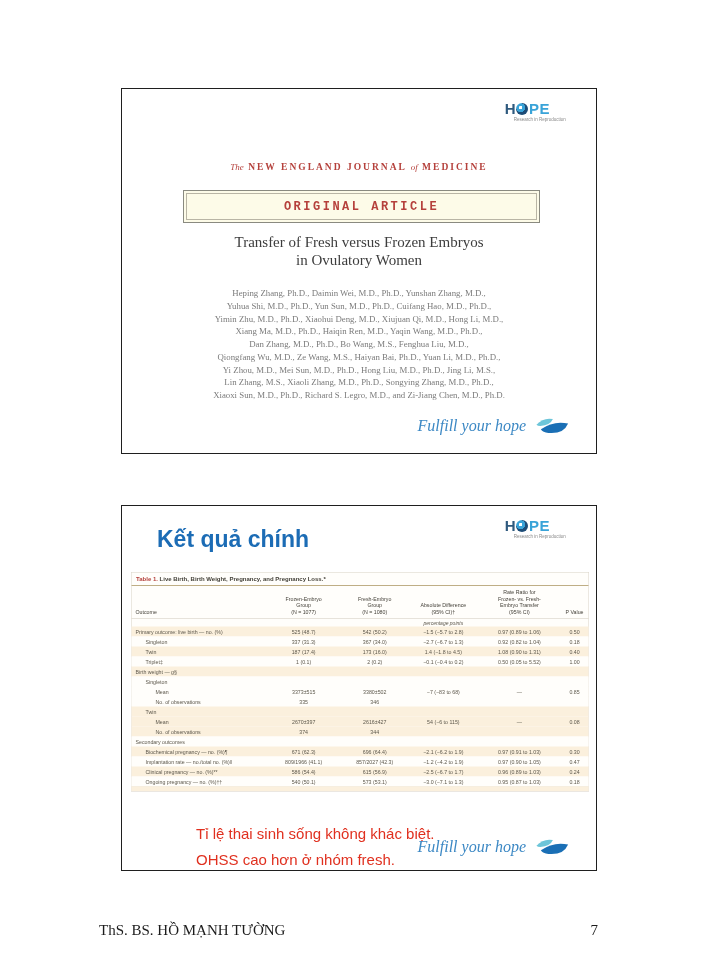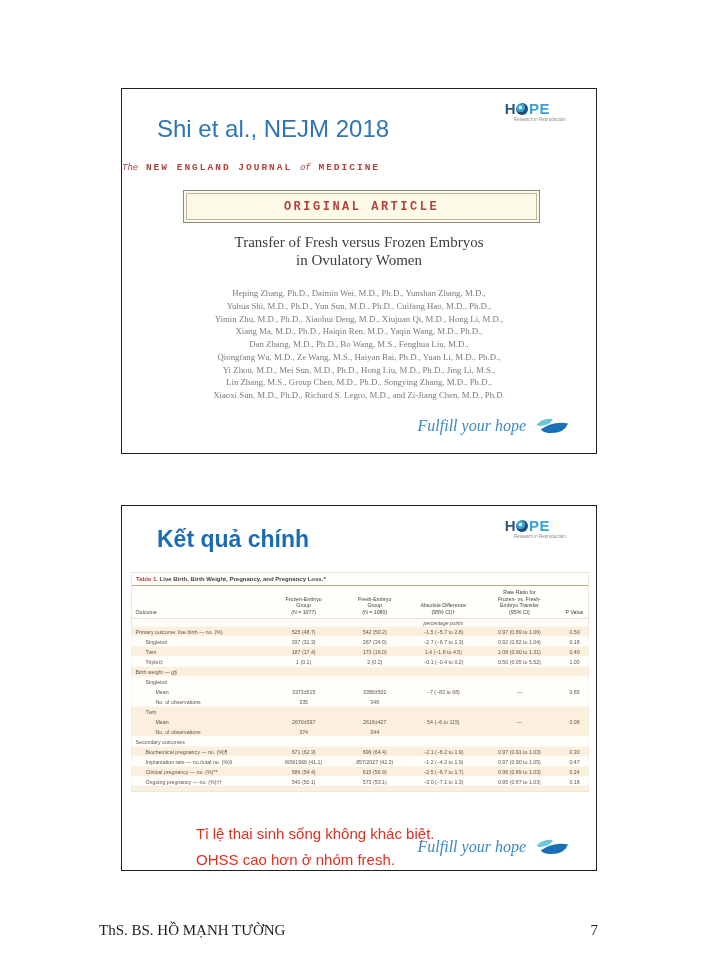--- a/index.html
+++ b/index.html
@@ -20,22 +20,22 @@
   .hope .sub{font-size:6px;color:#8a8a8a;transform:scale(.75);transform-origin:center top;margin-top:1px;white-space:nowrap;}
 
   
   .tagline{position:absolute;display:flex;align-items:center;gap:6px;}
   .tagline .txt{font-family:"Liberation Serif",serif;font-style:italic;color:#3c88c4;font-size:16px;}
   #slide1 .tagline{right:26px;bottom:16px;}
   #slide2 .tagline{right:26px;bottom:12px;}
 
   
   .s1-title{position:absolute;left:35px;top:26px;font-size:24px;color:#2e75b6;}
-  .nejm-head{position:absolute;top:73px;left:0;width:100%;text-align:left;
-     font-family:Liberation Mono, monospace;color:#b5413c;font-size:9.5px;letter-spacing:2px;font-weight:bold;}
+  .nejm-head{position:absolute;top:73px;left:0;width:100%;text-align:center;
+     font-family:Liberation Serif, serif;color:#b5413c;font-size:9.5px;letter-spacing:2px;font-weight:bold;}
   .nejm-head .it{font-style:italic;font-weight:normal;letter-spacing:0;font-size:9px;}
   .oa-box{position:absolute;left:61px;top:101px;width:355px;height:31px;background:#fdfbe8;
      border:1px solid #8a8a80;box-shadow:inset 0 0 0 2px #fdfbe8, inset 0 0 0 3px #b9b5a5;
      display:flex;align-items:center;justify-content:center;}
   .oa-box .txt{font-family:Liberation Mono, monospace;font-weight:bold;color:#b5413c;
      font-size:12px;letter-spacing:2.5px;}
   .art-title{position:absolute;left:0;top:144px;width:100%;text-align:center;
      font-family:"Liberation Serif",serif;color:#3d3d3d;font-size:15px;line-height:1.2;}
   .authors{position:absolute;left:0;top:198px;width:100%;text-align:center;
      font-family:"Liberation Serif",serif;color:#7b7b7b;font-size:8.8px;line-height:1.45;}
@@ -76,21 +76,20 @@
   
   .pg-footer-left{position:absolute;left:99px;top:922px;font-family:"Liberation Serif",serif;
       font-size:15px;color:#1c1c1c;}
   .pg-footer-num{position:absolute;right:122px;top:922px;font-family:"Liberation Serif",serif;
       font-size:15px;color:#1c1c1c;}
 </style>
 </head>
 <body>
 
 <div class="slide" id="slide1">
-  <div class="s1-title">Shi et al., NEJM 2018</div>
 
   <div class="hope">
     <div class="word">
       <span class="h">H</span>
         <span class="eye"></span>
         <span class="pe">PE</span>
     </div>
     <div class="sub">Research in Reproduction</div>
   </div>
 
@@ -111,21 +110,21 @@
   </div>
 
   <div class="authors" id="authors">
       <div>Heping Zhang, Ph.D., Daimin Wei, M.D., Ph.D., Yunshan Zhang, M.D.,</div>
       <div>Yuhua Shi, M.D., Ph.D., Yun Sun, M.D., Ph.D., Cuifang Hao, M.D., Ph.D.,</div>
       <div>Yimin Zhu, M.D., Ph.D., Xiaohui Deng, M.D., Xiujuan Qi, M.D., Hong Li, M.D.,</div>
       <div>Xiang Ma, M.D., Ph.D., Haiqin Ren, M.D., Yaqin Wang, M.D., Ph.D.,</div>
       <div>Dan Zhang, M.D., Ph.D., Bo Wang, M.S., Fenghua Liu, M.D.,</div>
       <div>Qiongfang Wu, M.D., Ze Wang, M.S., Haiyan Bai, Ph.D., Yuan Li, M.D., Ph.D.,</div>
       <div>Yi Zhou, M.D., Mei Sun, M.D., Ph.D., Hong Liu, M.D., Ph.D., Jing Li, M.S.,</div>
-      <div>Lin Zhang, M.S., Group Chen, M.D., Ph.D., Songying Zhang, M.D., Ph.D.,</div>
+      <div>Lin Zhang, M.S., Xiaoli Zhang, M.D., Ph.D., Songying Zhang, M.D., Ph.D.,</div>
       <div>Xiaoxi Sun, M.D., Ph.D., Richard S. Legro, M.D., and Zi-Jiang Chen, M.D., Ph.D.</div>
     </div>
 
   <div class="tagline">
     <span class="txt">Fulfill your hope</span>
     <svg class="leaf" viewBox="0 0 60 34">
       <path d="M7 15 Q18 3 33 6 Q29 16 13 17 Q9 17 7 15 Z" fill="#6cc5d9"></path>
       <path d="M14 22 Q34 8 57 13 Q50 30 26 28 Q17 27 14 22 Z" fill="#1a6fb5"></path>
     </svg>
   </div>

